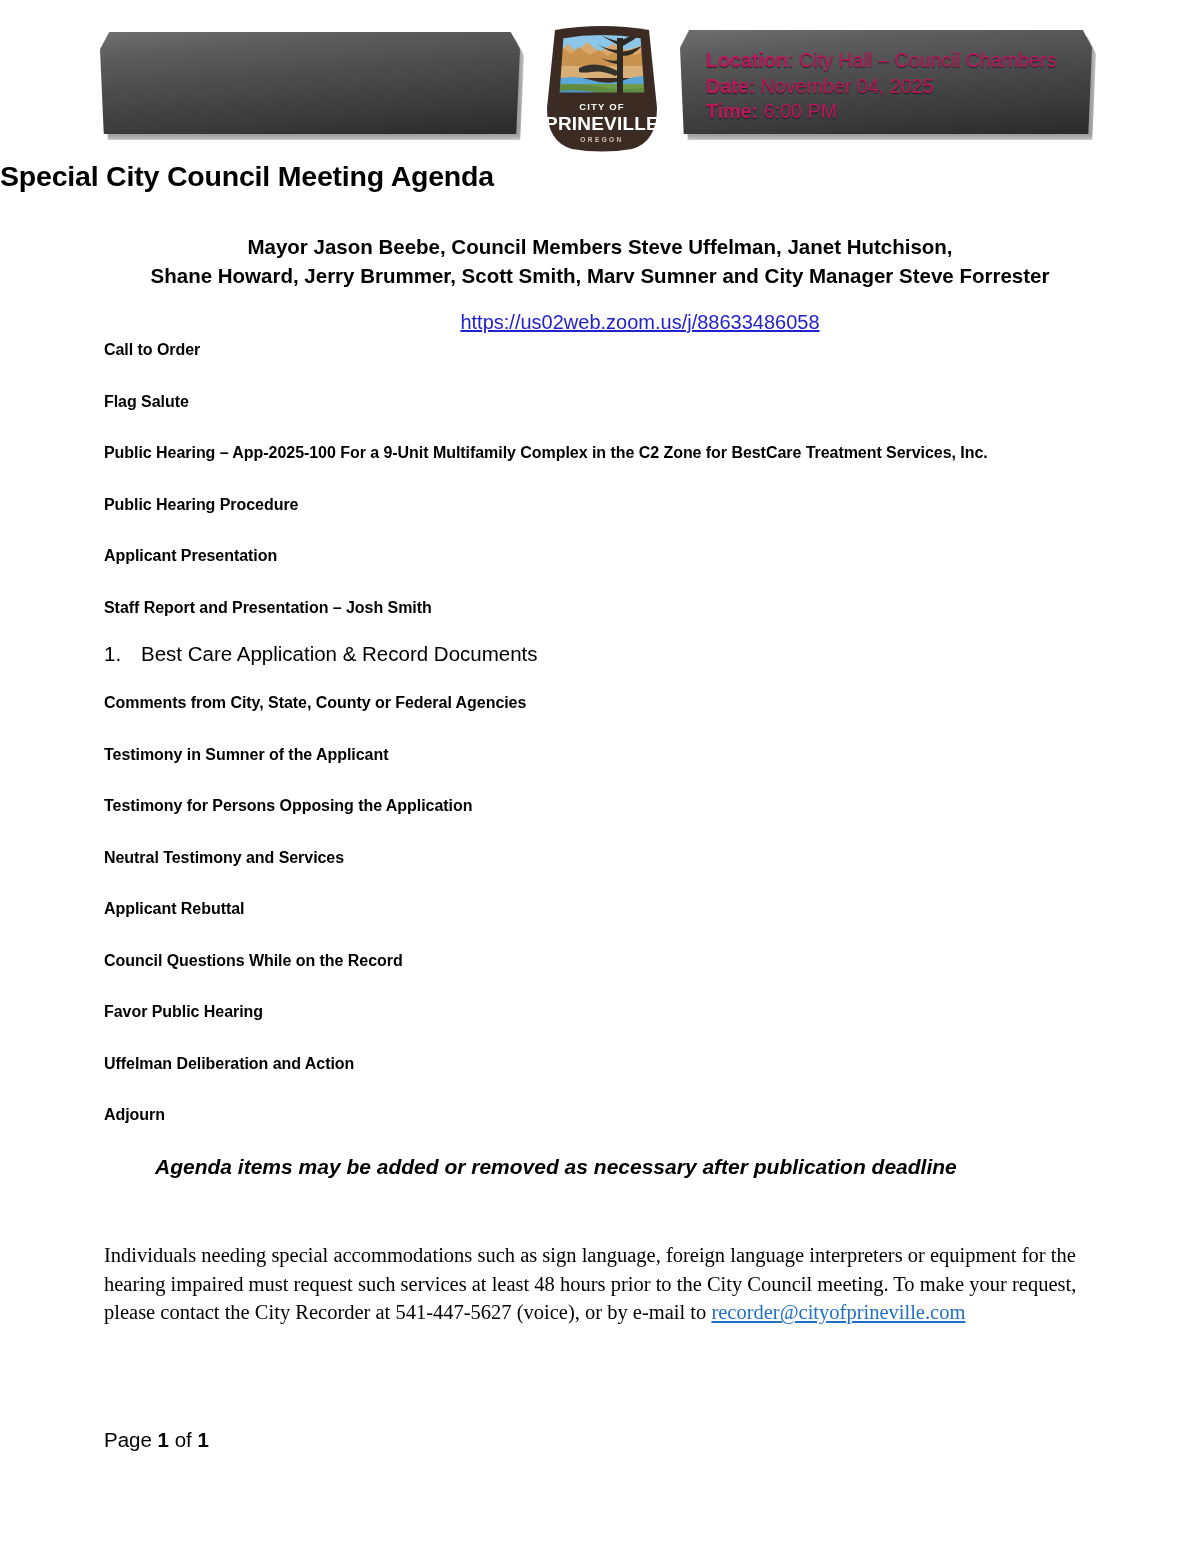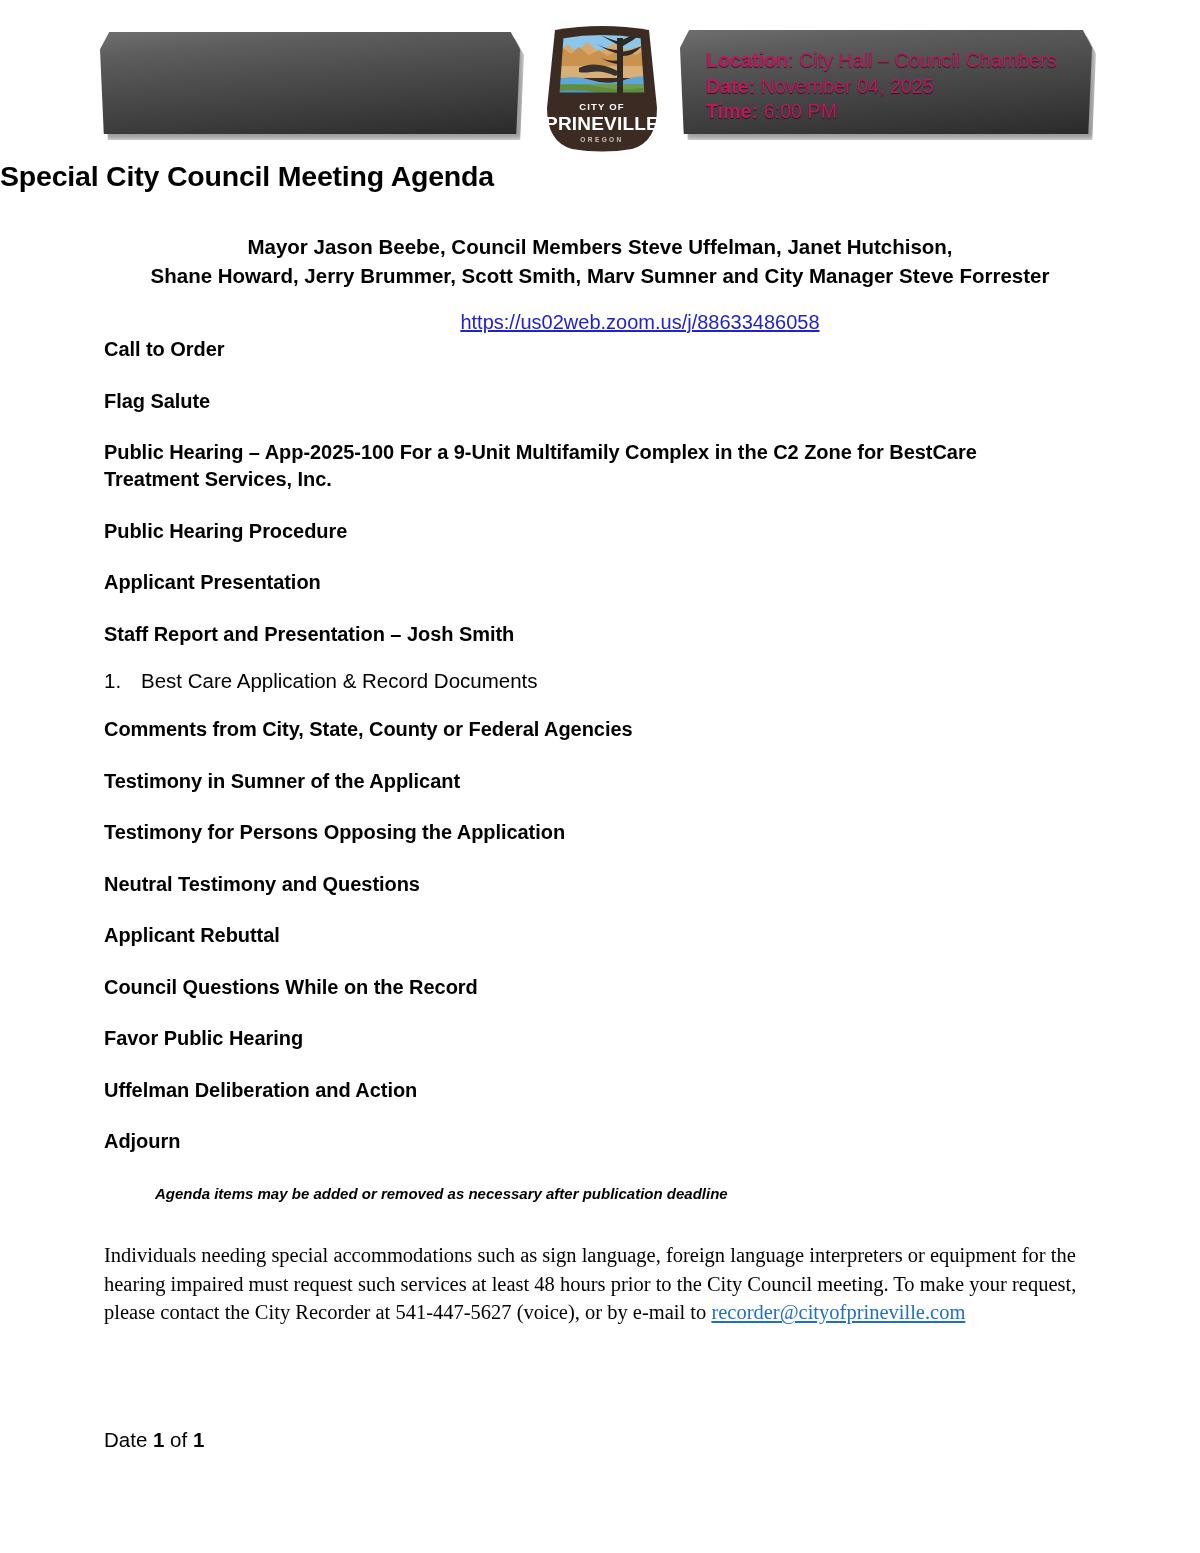--- a/index.html
+++ b/index.html
@@ -137,21 +137,21 @@
   }
 
   .agenda {
     position: absolute;
     left: 104px;
     top: 336px;
     width: 952px;
   }
 
   .agenda-item {
-    font-size: 20px;
+    font-size: 16px;
     font-weight: bold;
     line-height: 27px;
     margin: 0 0 24.5px 0;
     letter-spacing: -0.05px;
   }
 
   .sub-list {
     margin: -5px 0 22px 0;
     padding: 0;
     list-style: none;
@@ -165,21 +165,21 @@
   }
   .sub-list li .num {
     position: absolute;
     left: 0;
     top: 0;
     font-weight: normal;
   }
 
   .note {
     margin: 23px 0 0 51px;
-    font-size: 15px;
+    font-size: 21px;
     font-weight: bold;
     font-style: italic;
     line-height: 27px;
   }
 
   .accommodations {
     position: absolute;
     left: 104px;
     top: 1241px;
     width: 976px;
@@ -296,27 +296,27 @@
 
     <ul class="sub-list">
       <li>
         <span class="num">1.</span><span>Best Care Application &amp; Record Documents</span>
       </li>
     </ul>
 
     <div class="agenda-item">Comments from City, State, County or Federal Agencies</div>
     <div class="agenda-item">Testimony in Sumner of the Applicant</div>
     <div class="agenda-item">Testimony for Persons Opposing the Application</div>
-    <div class="agenda-item">Neutral Testimony and Questions</div>
+    <div class="agenda-item">Neutral Testimony and Services</div>
     <div class="agenda-item">Applicant Rebuttal</div>
     <div class="agenda-item">Council Questions While on the Record</div>
     <div class="agenda-item">Favor Public Hearing</div>
     <div class="agenda-item">Uffelman Deliberation and Action</div>
     <div class="agenda-item">Adjourn</div>
 
     <div class="note">Agenda items may be added or removed as necessary after publication deadline</div>
   </div>
 
   <div class="accommodations"><span>Individuals needing special accommodations such as sign language, foreign language interpreters or equipment for the hearing impaired must request such services at least 48 hours prior to the City Council meeting. To make your request, please contact the City Recorder at 541-447-5627 (voice), or by e-mail to </span><a class="email-link" href="#">recorder@cityofprineville.com</a></div>
 
-  <div class="footer"><span>Date </span><b>1</b><span> of </span><b>1</b></div>
+  <div class="footer"><span>Page </span><b>1</b><span> of </span><b>1</b></div>
 
 </div>
 
 </body></html>

